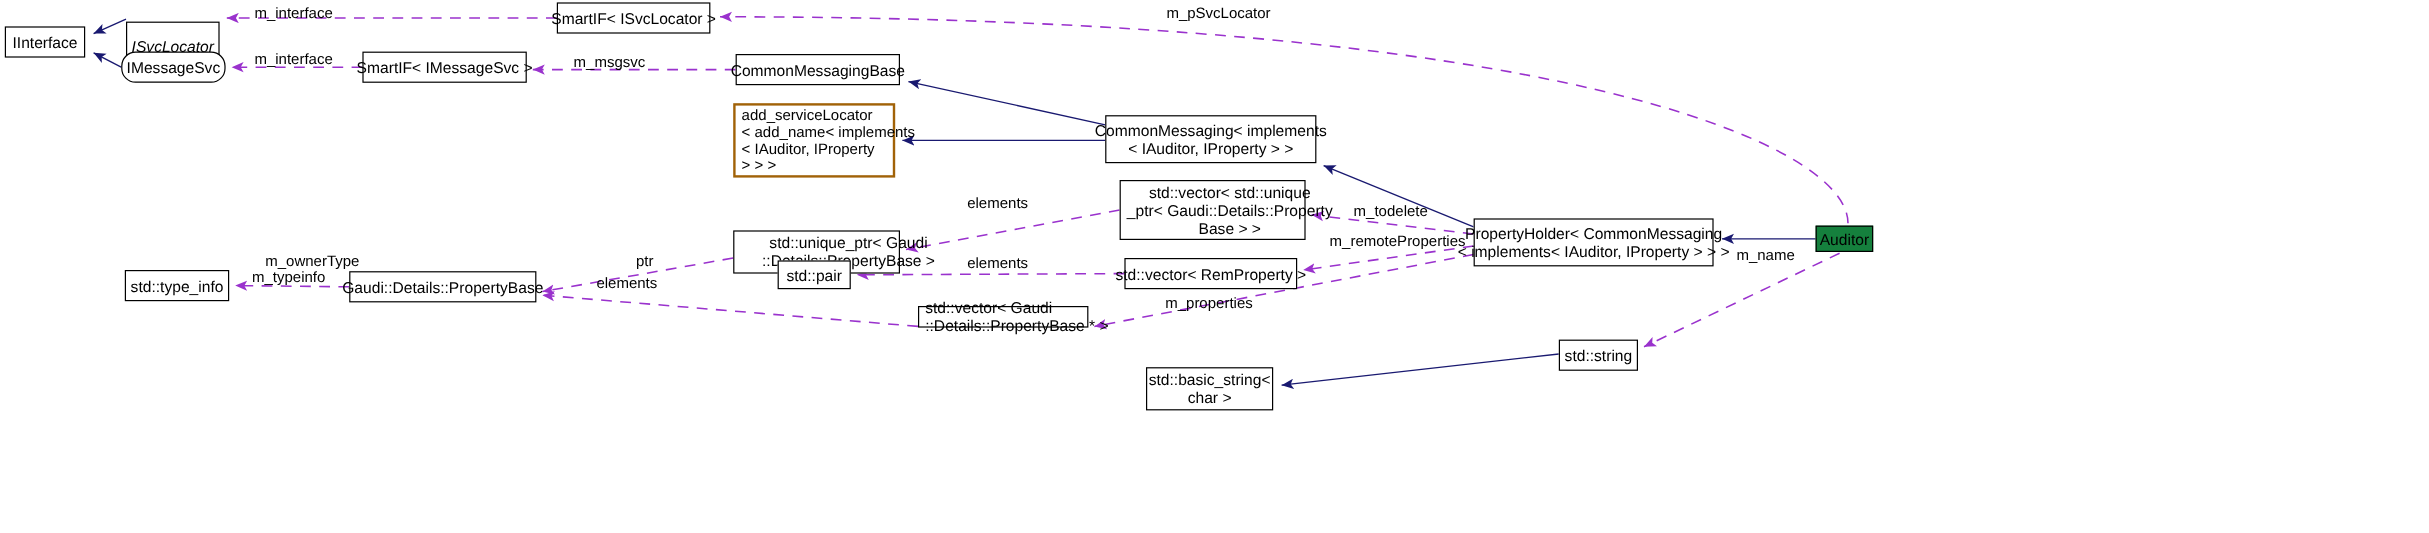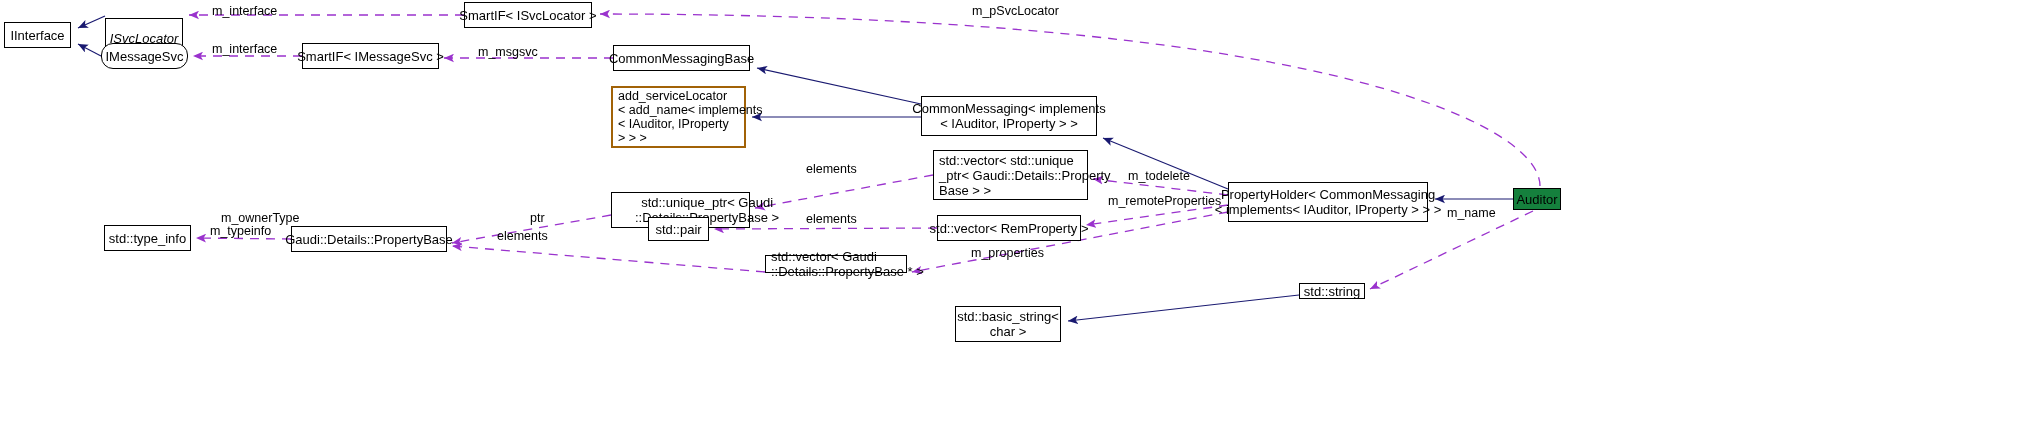--- a/index.html
+++ b/index.html
@@ -98,41 +98,41 @@
 &lt; add_name&lt; implements
 &lt; IAuditor, IProperty
 &gt; &gt; &gt;</div>
 
   <div class="node" style="left:921px;top:96px;width:176px;height:40px;">CommonMessaging&lt; implements
 &lt; IAuditor, IProperty &gt; &gt;</div>
 
   <div class="node" style="left:611px;top:192px;width:139px;height:36px;justify-content:flex-start;text-align:center;padding-left:23px;">std::unique_ptr&lt; Gaudi
 ::Details::PropertyBase &gt;</div>
 
-  <div class="node" style="left:933px;top:150px;width:155px;height:50px;justify-content:flex-start;text-align:left;">std::vector&lt; std::unique
+  <div class="node" style="left:933px;top:150px;width:155px;height:50px;justify-content:flex-start;text-align:center;">std::vector&lt; std::unique
 _ptr&lt; Gaudi::Details::Property
 Base &gt; &gt;</div>
 
   <div class="node" style="left:648px;top:217px;width:61px;height:24px;">std::pair</div>
 
   <div class="node" style="left:937px;top:215px;width:144px;height:26px;">std::vector&lt; RemProperty &gt;</div>
 
   <div class="node" style="left:104px;top:225px;width:87px;height:26px;">std::type_info</div>
 
   <div class="node" style="left:291px;top:226px;width:156px;height:26px;">Gaudi::Details::PropertyBase</div>
 
   <div class="node" style="left:765px;top:255px;width:142px;height:18px;justify-content:flex-start;text-align:left;">std::vector&lt; Gaudi
 ::Details::PropertyBase * &gt;</div>
 
   <div class="node" style="left:1228px;top:182px;width:200px;height:40px;">PropertyHolder&lt; CommonMessaging
 &lt; implements&lt; IAuditor, IProperty &gt; &gt; &gt;</div>
 
   <div class="node highlight" style="left:1513px;top:188px;width:48px;height:22px;">Auditor</div>
 
-  <div class="node" style="left:1299px;top:283px;width:66px;height:16px;">std::string</div>
+  <div class="node" style="left:1299px;top:283px;width:66px;height:26px;">std::string</div>
 
   <div class="node" style="left:955px;top:306px;width:106px;height:36px;">std::basic_string&lt;
 char &gt;</div>
 
   <div class="elabel" style="left:212px;top:4px;">m_interface</div>
   <div class="elabel" style="left:972px;top:4px;">m_pSvcLocator</div>
   <div class="elabel" style="left:212px;top:42px;">m_interface</div>
   <div class="elabel" style="left:478px;top:45px;">m_msgsvc</div>
   <div class="elabel" style="left:806px;top:162px;">elements</div>
   <div class="elabel" style="left:1128px;top:169px;">m_todelete</div>

